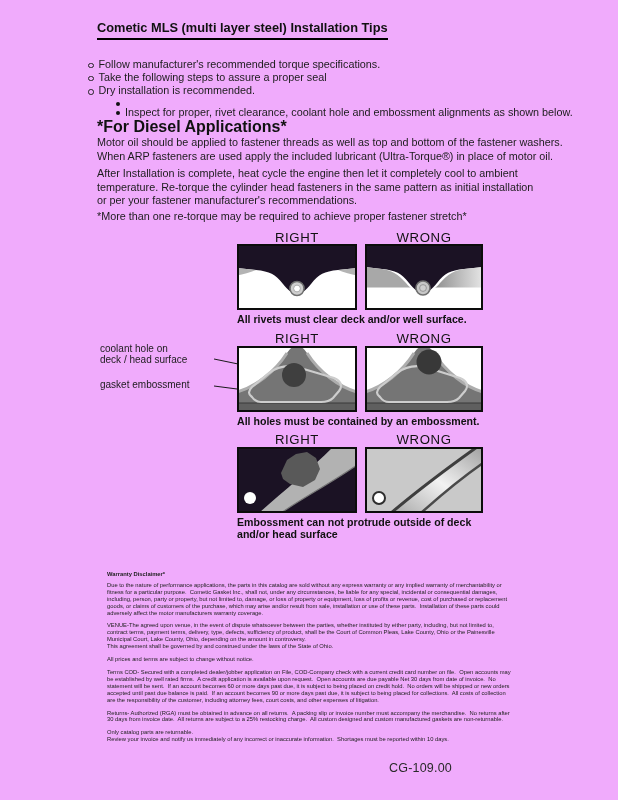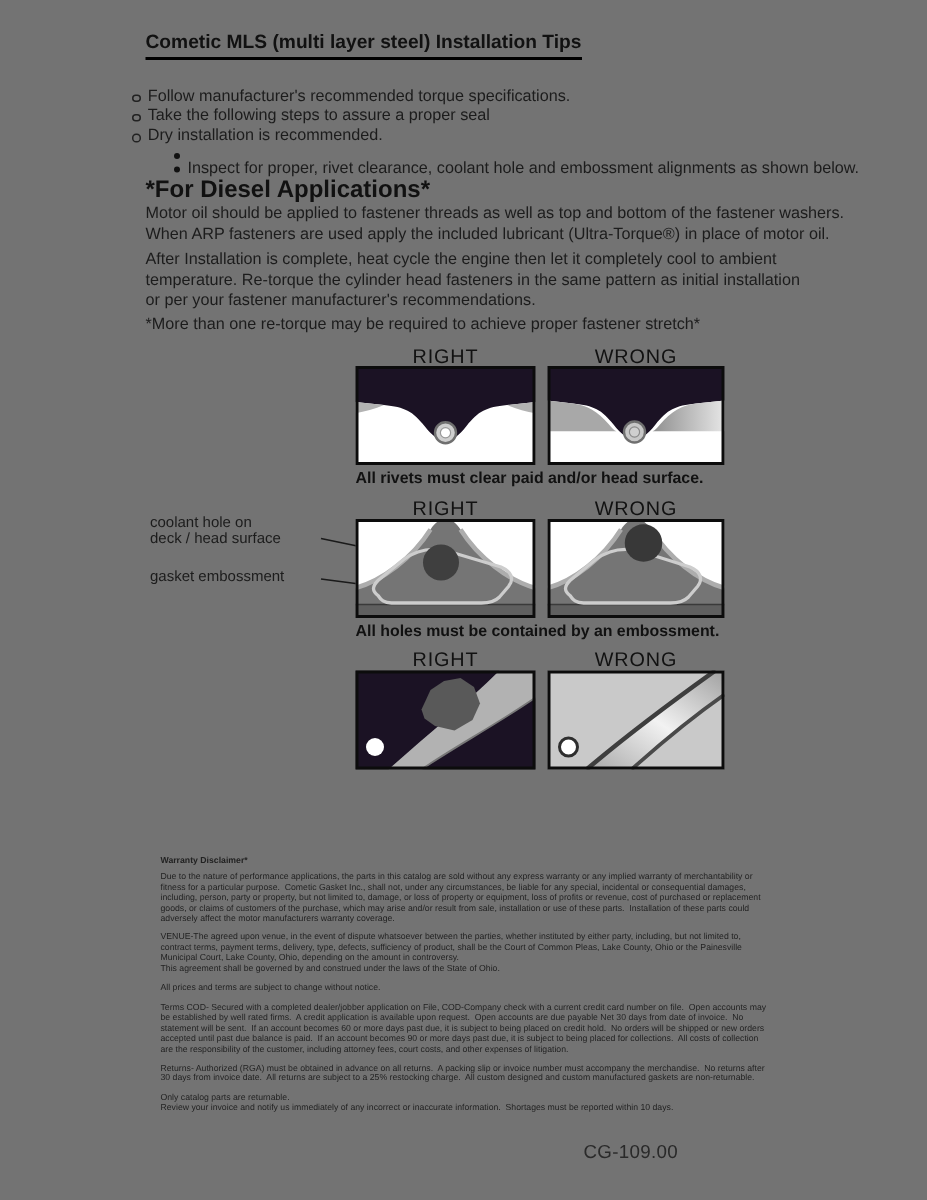--- a/index.html
+++ b/index.html
@@ -1,17 +1,17 @@
 <!DOCTYPE html>
 <html><head>
 <meta charset="utf-8">
 <style>
   html,body{margin:0;padding:0;background:#ffffff;}
   .page{
-    position:relative;width:618px;height:800px;background:#737373;overflow:hidden;
+    position:relative;width:618px;height:800px;background:#f0abfc;overflow:hidden;
     font-family:"Liberation Sans",sans-serif;color:#1a1a1a;
   }
   .abs{position:absolute;}
   .title{
     left:97px;top:20px;font-size:12.8px;font-weight:bold;color:#111;
     border-bottom:2px solid #000;padding-bottom:3px;display:inline-block;
   }
   .tips{left:88px;top:44px;font-size:10.8px;color:#1c1c1c;margin-top:14px;}
   .tip-row{display:flex;gap:5px;line-height:13.2px;}
   .tip-row.sub{margin-left:28px;}
@@ -87,21 +87,21 @@
     </defs>
     <rect width="118" height="66" fill="#ffffff"></rect>
     <path d="M0,0 H118 V23 L99,25 C85,26.5 80,29 72,39 C67,45.5 62,49 58,49 C54,49 49,45.5 44,39 C36,29 31,26.5 17,25 L0,23 Z" fill="#1b1224"></path>
     <path d="M0,23 L17,25 C27,26.5 33,30 41,39 C43,41.5 44.5,43 46,43.5 L0,43.5 Z" fill="#a8a8a8"></path>
     <path d="M118,23 L99,25 C89,26.5 83,30 75,39 C73,41.5 71.5,43 70,43.5 L118,43.5 Z" fill="url(#gWedge)"></path>
     <circle cx="58" cy="44" r="7" fill="#c7c7c7" stroke="#6f6f6f" stroke-width="1.6"></circle>
     <circle cx="58" cy="44" r="3.4" fill="#cfcfcf" stroke="#8a8a8a" stroke-width="0.8"></circle>
     <rect width="118" height="66" fill="none" stroke="#0c0c0c" stroke-width="4"></rect>
   </svg>
 
-  <div class="abs caption" style="left:237px;top:313px;">All rivets must clear paid and/or head surface.</div>
+  <div class="abs caption" style="left:237px;top:313px;">All rivets must clear deck and/or well surface.</div>
 
   <div class="abs rw-label" style="left:237px;top:331px;">RIGHT</div>
   <div class="abs rw-label" style="left:364px;top:331px;">WRONG</div>
 
   <div class="abs side-label" style="left:100px;top:343px;">coolant hole on
 deck / head surface</div>
   <div class="abs side-label" style="left:100px;top:379px;">gasket embossment</div>
 
   <svg class="abs" style="left:210px;top:352px;" width="95" height="45" viewBox="0 0 95 45">
     <line x1="4" y1="7" x2="86" y2="24" stroke="#1a1a1a" stroke-width="1"></line>
@@ -155,20 +155,22 @@
       </linearGradient>
     </defs>
     <rect width="118" height="66" fill="#c9c9c9"></rect>
     <path d="M26,66 C52,44 84,20 112,0 L118,0 L118,16 C98,30 76,48 56,66 Z" fill="url(#gBand)"></path>
     <path d="M26,66 C52,44 84,20 112,0" stroke="#3e3e3e" stroke-width="3" fill="none"></path>
     <path d="M56,66 C76,48 98,30 118,16" stroke="#4a4a4a" stroke-width="2.5" fill="none"></path>
     <circle cx="14" cy="51" r="6" fill="#ffffff" stroke="#2e2e2e" stroke-width="2"></circle>
     <rect width="118" height="66" fill="none" stroke="#0c0c0c" stroke-width="4"></rect>
   </svg>
 
+  <div class="abs caption" style="left:237px;top:516px;">Embossment can not protrude outside of deck
+and/or head surface</div>
 
   <div class="abs legal">
     <p class="legal-h">Warranty Disclaimer*</p>
     <p>Due to the nature of performance applications, the parts in this catalog are sold without any express warranty or any implied warranty of merchantability or
 fitness for a particular purpose.  Cometic Gasket Inc., shall not, under any circumstances, be liable for any special, incidental or consequential damages,
 including, person, party or property, but not limited to, damage, or loss of property or equipment, loss of profits or revenue, cost of purchased or replacement
 goods, or claims of customers of the purchase, which may arise and/or result from sale, installation or use of these parts.  Installation of these parts could
 adversely affect the motor manufacturers warranty coverage.</p>
     <p>VENUE-The agreed upon venue, in the event of dispute whatsoever between the parties, whether instituted by either party, including, but not limited to,
 contract terms, payment terms, delivery, type, defects, sufficiency of product, shall be the Court of Common Pleas, Lake County, Ohio or the Painesville

